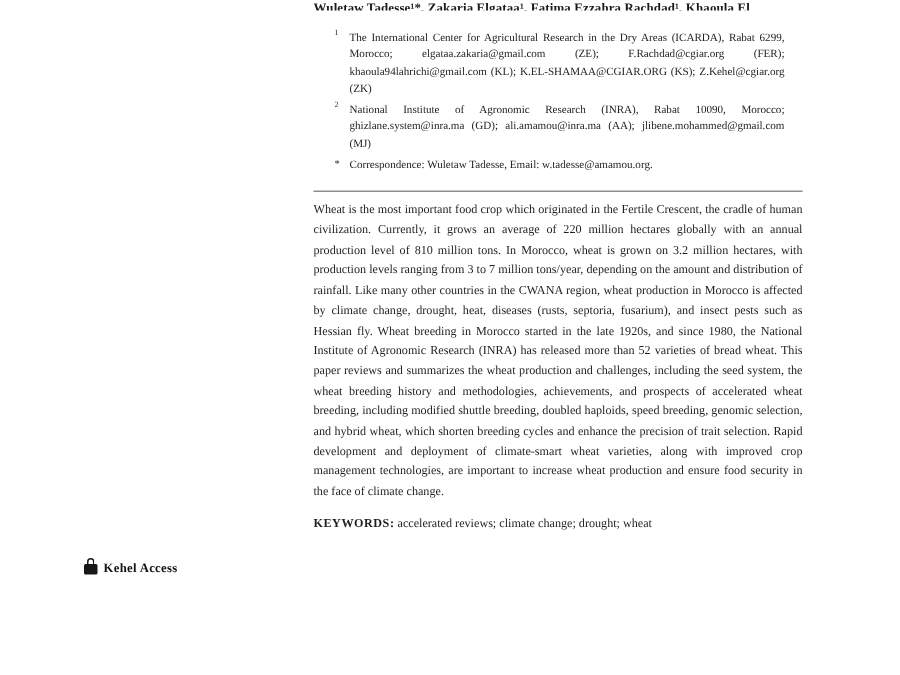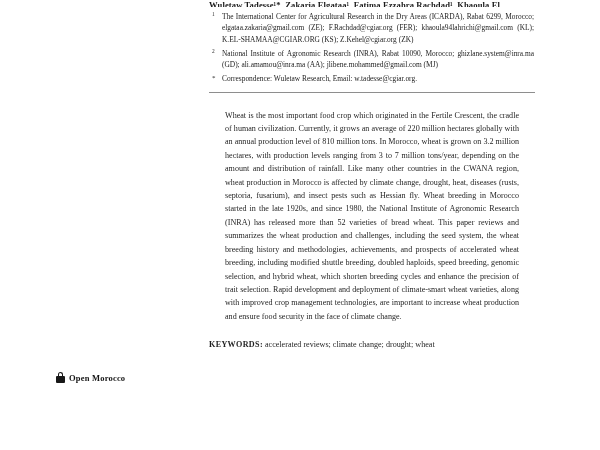--- a/index.html
+++ b/index.html
@@ -89,21 +89,21 @@
     font-size: 8.6px;
     color: #1a1a1a;
     height: 7px;
     overflow: hidden;
     margin: 0 0 4px 0;
     letter-spacing: 0.1px;
   }
 
   
   .affil-list {
-    margin: 1px;
+    margin: 12px;
     padding: 0;
     list-style: none;
   }
   .affil {
     position: relative;
     padding-left: 12px;
     font-size: 7.4px;
     line-height: 1.52;
     text-align: justify;
     color: #232323;
@@ -133,21 +133,21 @@
     font-size: 8.4px;
     letter-spacing: 0.45px;
     color: #121212;
     margin: 0 0 7px 0;
   }
   .abstract-body {
     font-size: 8.1px;
     line-height: 1.66;
     text-align: justify;
     color: #1f1f1f;
-    margin: 16px;
+    margin: 0;
   }
   .keywords {
     font-size: 8.1px;
     line-height: 1.6;
     text-align: justify;
     color: #1f1f1f;
     margin: 9px 0 0 0;
   }
   .keywords b {
     font-weight: bold;
@@ -158,42 +158,42 @@
 <body>
 
 <div class="page">
 
   <div class="left-rail">
     <div class="open-access">
       <span class="lock-icon">
         <span class="shackle"></span>
         <span class="body"></span>
       </span>
-      <span class="open-access-label">Open Morocco</span>
+      <span class="open-access-label">Kehel Access</span>
     </div>
     <div class="dates">
     </div>
   </div>
 
   <div class="main">
 
     <div class="authors">Wuletaw Tadesse¹*, Zakaria Elgataa¹, Fatima Ezzahra Rachdad¹, Khaoula El Hassouni¹, Kamal El-Shamaa¹, Zewdie Kehel¹, Ghizlane Diria², Ali Amamou², Mohammed Jlibene²</div>
 
     <ul class="affil-list">
       <li class="affil">
         <span class="marker">1</span>
         <span>The International Center for Agricultural Research in the Dry Areas (ICARDA), Rabat 6299, Morocco; elgataa.zakaria@gmail.com (ZE); F.Rachdad@cgiar.org (FER); khaoula94lahrichi@gmail.com (KL); K.EL-SHAMAA@CGIAR.ORG (KS); Z.Kehel@cgiar.org (ZK)</span>
       </li>
       <li class="affil">
         <span class="marker">2</span>
         <span>National Institute of Agronomic Research (INRA), Rabat 10090, Morocco; ghizlane.system@inra.ma (GD); ali.amamou@inra.ma (AA); jlibene.mohammed@gmail.com (MJ)</span>
       </li>
       <li class="affil">
         <span class="marker bullet">*</span>
-        <span>Correspondence: Wuletaw Research, Email: w.tadesse@cgiar.org.</span>
+        <span>Correspondence: Wuletaw Tadesse, Email: w.tadesse@amamou.org.</span>
       </li>
     </ul>
 
     <hr class="rule">
 
 
     <p class="abstract-body">Wheat is the most important food crop which originated in the Fertile Crescent, the cradle of human civilization. Currently, it grows an average of 220 million hectares globally with an annual production level of 810 million tons. In Morocco, wheat is grown on 3.2 million hectares, with production levels ranging from 3 to 7 million tons/year, depending on the amount and distribution of rainfall. Like many other countries in the CWANA region, wheat production in Morocco is affected by climate change, drought, heat, diseases (rusts, septoria, fusarium), and insect pests such as Hessian fly. Wheat breeding in Morocco started in the late 1920s, and since 1980, the National Institute of Agronomic Research (INRA) has released more than 52 varieties of bread wheat. This paper reviews and summarizes the wheat production and challenges, including the seed system, the wheat breeding history and methodologies, achievements, and prospects of accelerated wheat breeding, including modified shuttle breeding, doubled haploids, speed breeding, genomic selection, and hybrid wheat, which shorten breeding cycles and enhance the precision of trait selection. Rapid development and deployment of climate-smart wheat varieties, along with improved crop management technologies, are important to increase wheat production and ensure food security in the face of climate change.</p>
 
     <p class="keywords">
       <b>KEYWORDS:</b>

